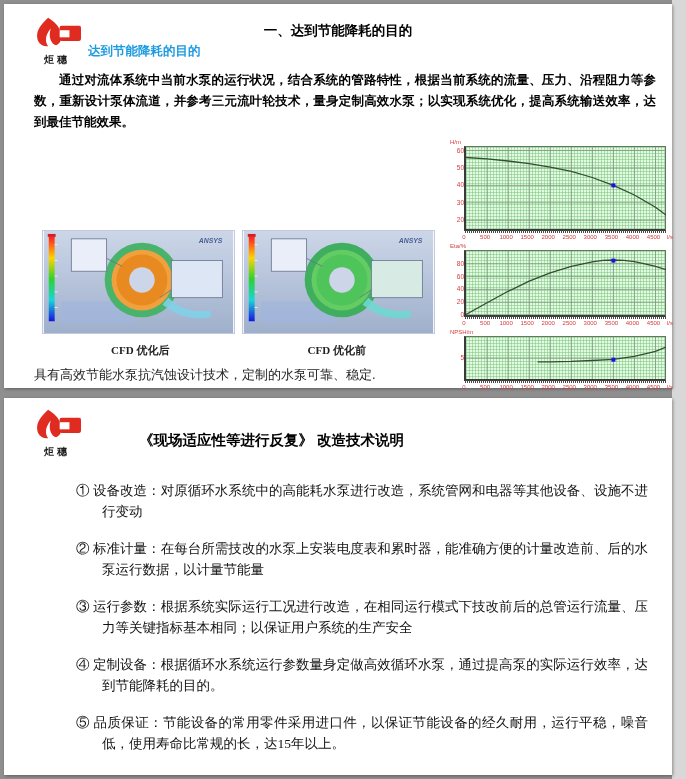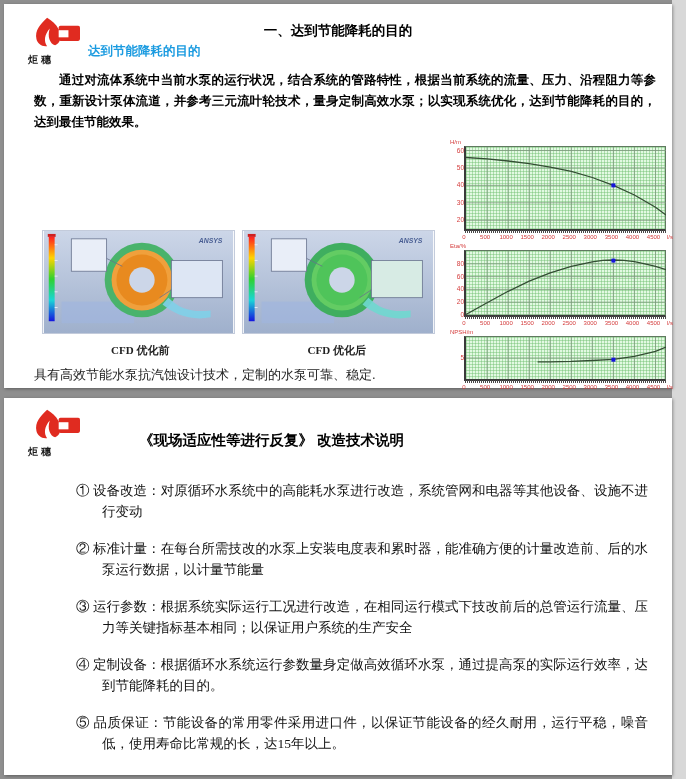--- a/index.html
+++ b/index.html
@@ -22,21 +22,21 @@
     background:#d8d8d8;
   }
   .page{
     position:absolute;left:4px;width:668px;background:#ffffff;
     box-shadow:1px 1px 3px rgba(0,0,0,.35);
   }
   .page1{top:4px;height:384px;}
   .page2{top:398px;height:377px;}
 
   
-  .logo{position:absolute;width:58px;text-align:left;}
+  .logo{position:absolute;width:58px;text-align:center;}
   .logo-cn{display:block;font-size:10px;font-weight:bold;color:#1a1a1a;letter-spacing:3px;margin-top:1px;}
 
   
   .p1-title{position:absolute;top:18px;left:0;width:100%;text-align:center;
     font-size:13.5px;font-weight:bold;color:#000;}
   .p1-subtitle{position:absolute;top:39px;left:84px;font-size:12.5px;font-weight:bold;
     color:var(--heading-blue);}
   .p1-lead{position:absolute;top:66px;left:30px;right:16px;
     font-size:12.5px;font-weight:bold;line-height:21px;text-align:justify;text-indent:2em;color:#000;}
   .p1-body{position:absolute;top:119px;left:30px;width:402px;
@@ -90,21 +90,21 @@
     <svg width="56" height="32" viewBox="0 0 60 36">
       <path d="M20,2 C12,10 6,16 8,26 C9,31 14,35 20,34 C16,28 17,21 23,14 C20,23 23,31 29,33 C35,31 37,23 33,15 C30,9 25,5 20,2 Z" fill="#e02b20"></path>
       <rect x="33" y="11" width="24" height="17" rx="2" fill="#e02b20"></rect>
       <rect x="33" y="16" width="11" height="8" fill="#ffffff"></rect>
     </svg>
     <span class="logo-cn">炬穗</span>
   </div>
 
   <div class="p1-title">一、达到节能降耗的目的</div>
   <div class="p1-subtitle">达到节能降耗的目的</div>
-  <div class="p1-lead">通过对流体系统中当前水泵的运行状况，结合系统的管路特性，根据当前系统的流量、压力、沿程阻力等参数，重新设计泵体流道，并参考三元流叶轮技术，量身定制高效水泵；以实现系统优化，达到节能降耗的目的，达到最佳节能效果。</div>
+  <div class="p1-lead">通过对流体系统中当前水泵的运行状况，结合系统的管路特性，根据当前系统的流量、压力、沿程阻力等参数，重新设计泵体流道，并参考三元流叶轮技术，量身定制高效水泵；以实现系统优化，提高系统输送效率，达到最佳节能效果。</div>
 
   <div class="figures">
 
     <svg class="fig" viewBox="0 0 193 104">
       <defs>
         <linearGradient id="bgA" x1="0" y1="0" x2="0" y2="1">
           <stop offset="0" stop-color="#ccd6e8"></stop>
             <stop offset="1" stop-color="#9fb0cc"></stop>
         </linearGradient>
         <linearGradient id="rbA" x1="0" y1="0" x2="0" y2="1">
@@ -166,22 +166,22 @@
       <line x1="11" y1="78" x2="14" y2="78" stroke="#fff" stroke-width="0.7"></line>
       <rect x="28" y="8" width="36" height="33" fill="#e9eef8" stroke="#66718c" stroke-width="0.8"></rect>
       <line x1="64" y1="28" x2="80" y2="36" stroke="#66718c" stroke-width="0.8"></line>
       <rect x="130" y="30" width="52" height="38" fill="#d7ebe4" stroke="#66718c" stroke-width="0.8"></rect>
       <line x1="130" y1="60" x2="118" y2="68" stroke="#66718c" stroke-width="0.8"></line>
       <text class="ansys" x="158" y="12">ANSYS</text>
     </svg>
   </div>
 
   <div class="captions">
+    <span>CFD 优化后</span>
     <span>CFD 优化前</span>
-    <span>CFD 优化后</span>
   </div>
 
   <div class="p1-footer">具有高效节能水泵抗汽蚀设计技术，定制的水泵可靠、稳定.</div>
 
   <div class="charts-panel">
     <div id="chart-0" class="chart">
         <div class="plotwrap">
        <span class="ylabel">H/m</span>
        <span class="ytick" style="top:69.3px">20</span>
           <span class="ytick" style="top:51.8px">30</span>

